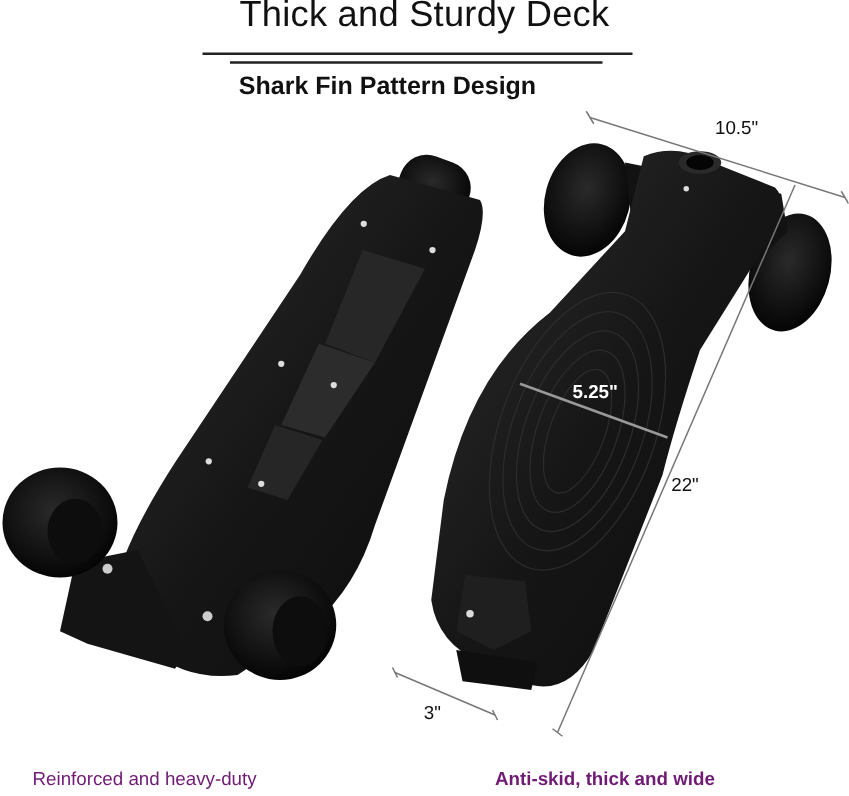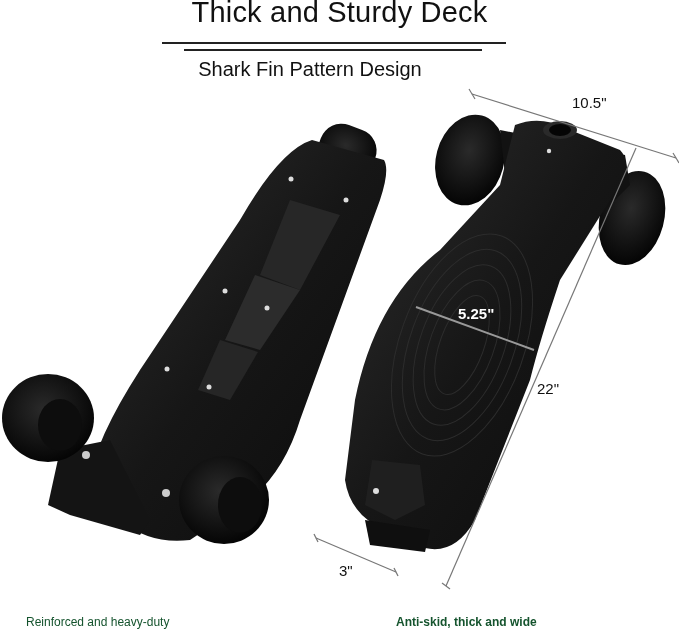--- a/index.html
+++ b/index.html
@@ -1,22 +1,22 @@
 <!DOCTYPE html>
 <html><head>
 <meta charset="utf-8">
 <style>
   html, body { margin: 0; padding: 0; background: #ffffff; }
   body { width: 679px; height: 637px; position: relative; overflow: hidden; font-family: "Liberation Sans", sans-serif; color: #111; }
   .title { position: absolute; left: 0; width: 679px; top: -4px; text-align: center; font-size: 29px; color: #111; letter-spacing: 0.2px; }
   .rule { position: absolute; height: 2px; background: #222; }
   .rule1 { left: 162px; width: 344px; top: 42px; }
   .rule2 { left: 184px; width: 298px; top: 49px; }
-  .subtitle { position: absolute; left: 0; width: 620px; top: 58px; text-align: center; font-size: 20px; color: #111; }
-  .caption { position: absolute; top: 615px; font-size: 12px; color: #14532d; }
+  .subtitle { position: absolute; left: 0; width: 620px; top: 58px; text-align: center; font-size: 20px; color: #111; font-weight: bold; }
+  .caption { position: absolute; top: 615px; font-size: 15px; color: #701a75; }
   .cap-left { left: 26px; }
   .cap-right { left: 396px; font-weight: bold; }
   svg.art { position: absolute; left: 0; top: 0; }
   .dim { position: absolute; font-size: 15px; color: #111; }
   .dim-width-label { left: 572px; top: 94px; }
   .dim-length-label { left: 537px; top: 380px; }
   .dim-tail-label { left: 339px; top: 562px; }
   .dim-deck-label { left: 458px; top: 305px; font-size: 15px; font-weight: bold; color: #fff; }
 </style>
 </head>

